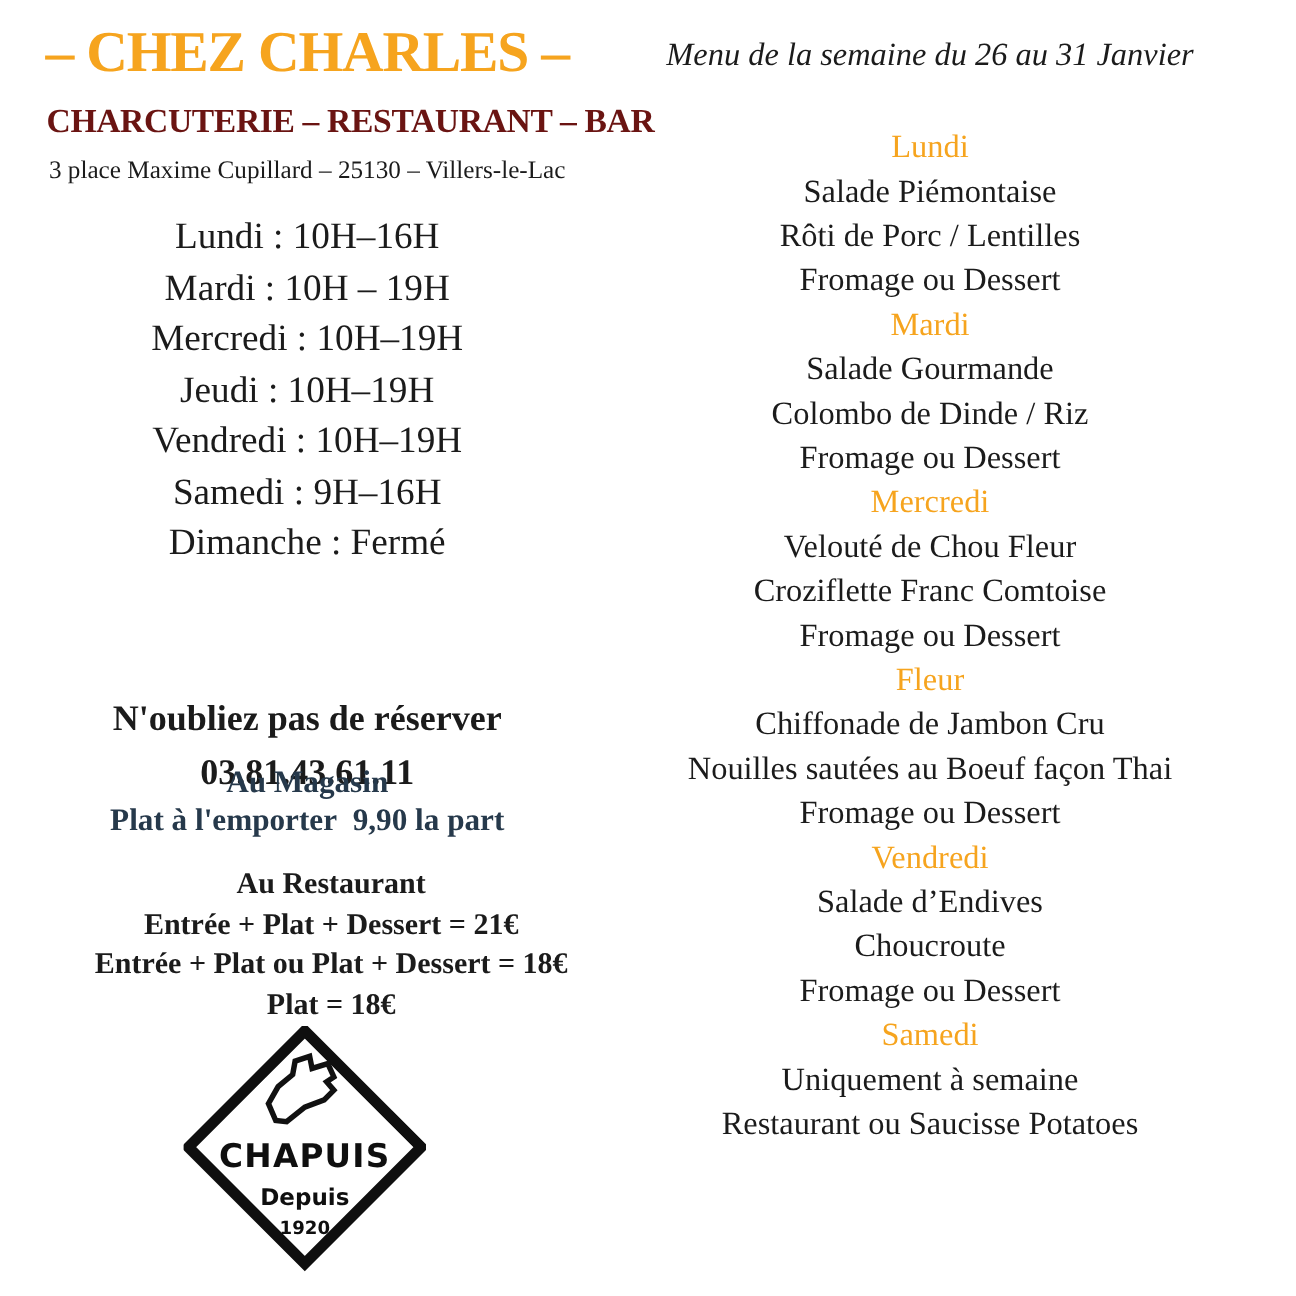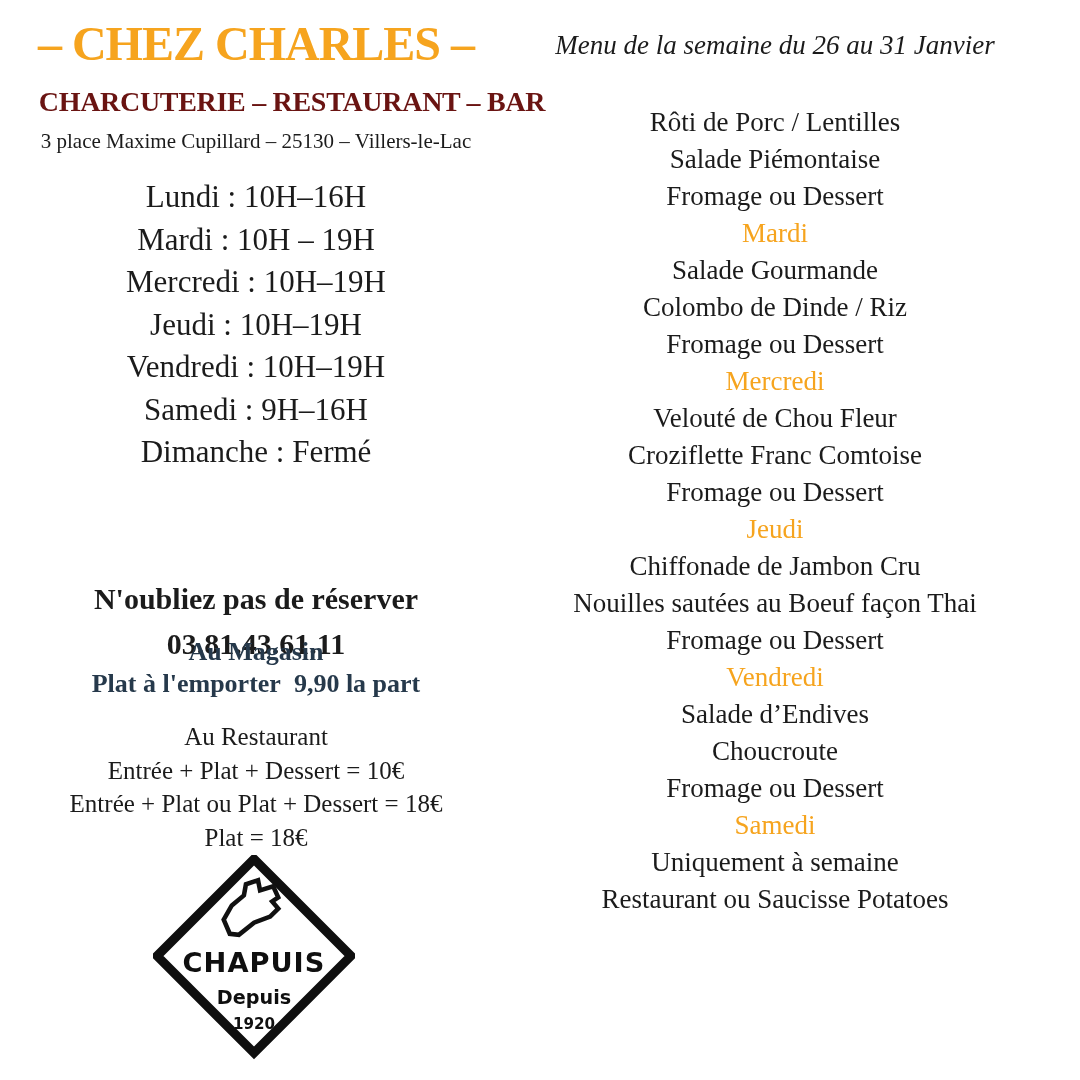--- a/index.html
+++ b/index.html
@@ -14,21 +14,21 @@
     font-family:"Liberation Serif",serif;color:var(--ink);
   }
   
   .lblock{position:absolute;left:0;width:512px;text-align:center;}
   .brand-title{top:16px;font-size:48px;font-weight:700;color:var(--orange);letter-spacing:-1px;white-space:nowrap;}
   .brand-subtitle{top:86px;font-size:28px;font-weight:700;color:var(--maroon);letter-spacing:-0.3px;white-space:nowrap;margin-left:36px;}
   .brand-address{top:129px;font-size:21px;}
   .hours{top:176px;font-size:31px;line-height:42.5px;}
   .reserve{top:532px;font-size:30px;font-weight:700;line-height:45px;margin-top:44px;}
   .magasin{top:636px;font-size:26px;font-weight:700;line-height:32px;color:var(--navy);}
-  .resto{top:720px;font-size:25px;font-weight:400;line-height:33.5px;}
+  .resto{top:720px;font-size:25px;font-weight:700;line-height:33.5px;margin-left:20px;}
   
   .logo-svg{position:absolute;left:153px;top:855px;}
   
   .rblock{position:absolute;left:515px;width:520px;text-align:center;}
   .menu-heading{top:30px;font-size:27px;font-style:italic;}
   .menu-list{top:104px;font-size:27px;line-height:37px;}
   .day-name{color:var(--orange);}
   .menu-item{color:var(--ink);}
 </style>
 </head>
@@ -56,48 +56,49 @@
   </div>
 
   <div class="lblock magasin">
     <div>Au Magasin</div>
     <div>Plat à l'emporter&nbsp; 9,90 la part</div>
   </div>
 
   <div class="lblock resto">
     <div>Au Restaurant</div>
     <div id="resto-lines">
-        <div class="price-line">Entrée + Plat + Dessert = 10€</div>
+        <div class="price-line">Entrée + Plat + Dessert = 21€</div>
         <div class="price-line">Entrée + Plat ou Plat + Dessert = 18€</div>
         <div class="price-line">Plat = 18€</div>
       </div>
   </div>
 
   <svg class="logo-svg" width="202" height="205" viewBox="0 0 200 203">
     <polygon points="100,4 196,100 100,196 4,100" fill="#ffffff" stroke="#0f0f0f" stroke-width="9"></polygon>
     <path d="M76,78 L70,64 L78,50 L90,40 L92,29 L104,25 L106,35 L119,31 L124,42 L118,46 L124,53 L116,61 L100,67 L85,79 Z" fill="none" stroke="#111111" stroke-width="4.5" stroke-linejoin="miter"></path>
     <text x="100" y="116" text-anchor="middle" font-family="DejaVu Sans, sans-serif" font-size="27" font-weight="700" letter-spacing="1" fill="#0f0f0f">CHAPUIS</text>
     <text x="100" y="148" text-anchor="middle" font-family="DejaVu Sans, sans-serif" font-size="19" font-weight="700" fill="#0f0f0f">Depuis</text>
     <text x="100" y="172" text-anchor="middle" font-family="DejaVu Sans, sans-serif" font-size="15" font-weight="700" fill="#0f0f0f">1920</text>
   </svg>
 
   <div class="rblock menu-heading">Menu de la semaine du 26 au 31 Janvier</div>
   <div class="rblock menu-list" id="menu-list">
+      <div class="day-name">Lundi</div>
+      <div class="menu-item">Salade Piémontaise</div>
       <div class="menu-item">Rôti de Porc / Lentilles</div>
-      <div class="menu-item">Salade Piémontaise</div>
       <div class="menu-item">Fromage ou Dessert</div>
       <div class="day-name">Mardi</div>
       <div class="menu-item">Salade Gourmande</div>
       <div class="menu-item">Colombo de Dinde / Riz</div>
       <div class="menu-item">Fromage ou Dessert</div>
       <div class="day-name">Mercredi</div>
       <div class="menu-item">Velouté de Chou Fleur</div>
       <div class="menu-item">Croziflette Franc Comtoise</div>
       <div class="menu-item">Fromage ou Dessert</div>
-      <div class="day-name">Jeudi</div>
+      <div class="day-name">Fleur</div>
       <div class="menu-item">Chiffonade de Jambon Cru</div>
       <div class="menu-item">Nouilles sautées au Boeuf façon Thai</div>
       <div class="menu-item">Fromage ou Dessert</div>
       <div class="day-name">Vendredi</div>
       <div class="menu-item">Salade d’Endives</div>
       <div class="menu-item">Choucroute</div>
       <div class="menu-item">Fromage ou Dessert</div>
       <div class="day-name">Samedi</div>
       <div class="menu-item">Uniquement à semaine</div>
       <div class="menu-item">Restaurant ou Saucisse Potatoes</div>

